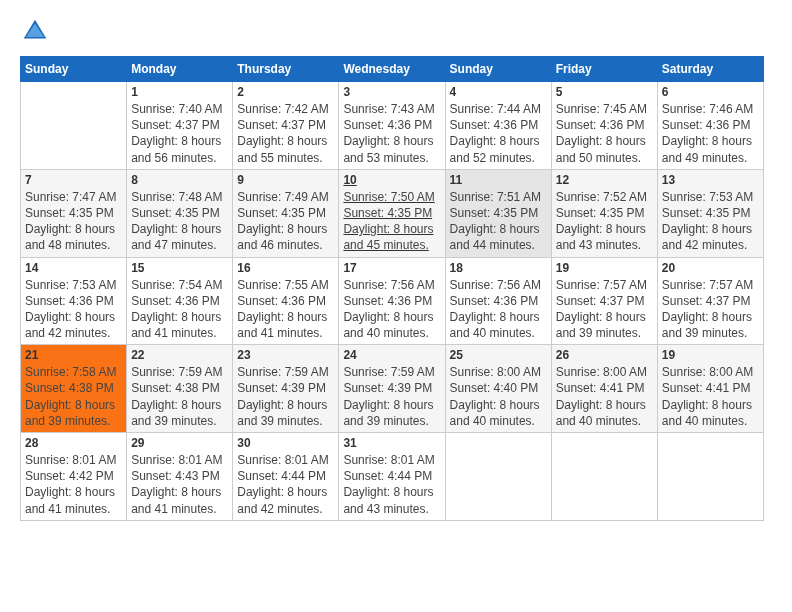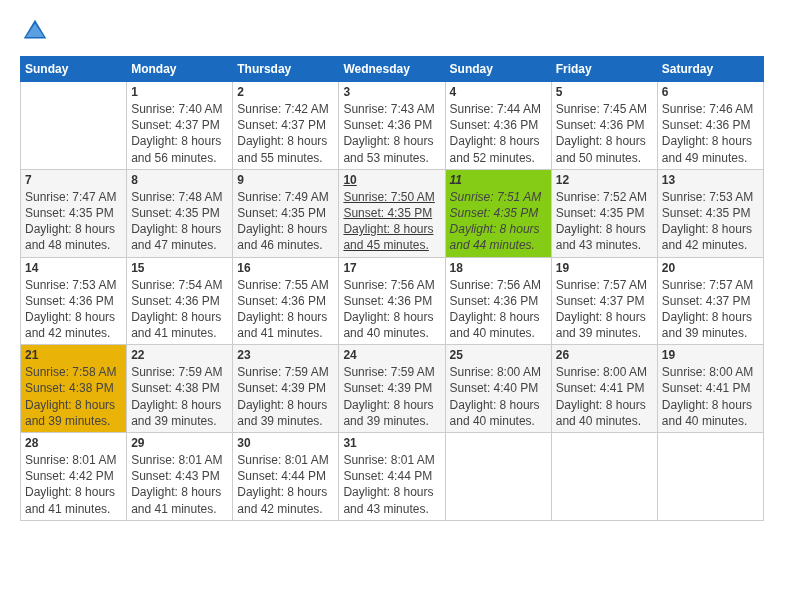--- a/index.html
+++ b/index.html
@@ -170,21 +170,21 @@
             <div class="day-info">Sunrise: 7:48 AM<br>Sunset: 4:35 PM<br>Daylight: 8 hours<br>and 47 minutes.</div>
           </td>
           <td style="background: rgb(245, 245, 245);">
             <span class="day-num">9</span>
             <div class="day-info">Sunrise: 7:49 AM<br>Sunset: 4:35 PM<br>Daylight: 8 hours<br>and 46 minutes.</div>
           </td>
           <td style="background: rgb(245, 245, 245); text-decoration: underline;">
             <span class="day-num">10</span>
             <div class="day-info">Sunrise: 7:50 AM<br>Sunset: 4:35 PM<br>Daylight: 8 hours<br>and 45 minutes.</div>
           </td>
-          <td style="background: #84cc16; font-style: italic;">
+          <td style="background: #e5e5e5;">
             <span class="day-num">11</span>
             <div class="day-info">Sunrise: 7:51 AM<br>Sunset: 4:35 PM<br>Daylight: 8 hours<br>and 44 minutes.</div>
           </td>
           <td style="background: rgb(245, 245, 245);">
             <span class="day-num">12</span>
             <div class="day-info">Sunrise: 7:52 AM<br>Sunset: 4:35 PM<br>Daylight: 8 hours<br>and 43 minutes.</div>
           </td>
           <td style="background: rgb(245, 245, 245); margin-left: 34px;">
             <span class="day-num">13</span>
             <div class="day-info">Sunrise: 7:53 AM<br>Sunset: 4:35 PM<br>Daylight: 8 hours<br>and 42 minutes.</div>
@@ -214,21 +214,21 @@
           <td>
             <span class="day-num">19</span>
             <div class="day-info">Sunrise: 7:57 AM<br>Sunset: 4:37 PM<br>Daylight: 8 hours<br>and 39 minutes.</div>
           </td>
           <td>
             <span class="day-num">20</span>
             <div class="day-info">Sunrise: 7:57 AM<br>Sunset: 4:37 PM<br>Daylight: 8 hours<br>and 39 minutes.</div>
           </td>
         </tr>
         <tr>
-          <td style="background: #eab308;">
+          <td style="background: #f97316;">
             <span class="day-num">21</span>
             <div class="day-info">Sunrise: 7:58 AM<br>Sunset: 4:38 PM<br>Daylight: 8 hours<br>and 39 minutes.</div>
           </td>
           <td style="background: rgb(245, 245, 245);">
             <span class="day-num">22</span>
             <div class="day-info">Sunrise: 7:59 AM<br>Sunset: 4:38 PM<br>Daylight: 8 hours<br>and 39 minutes.</div>
           </td>
           <td style="background: rgb(245, 245, 245); margin-top: 38px;">
             <span class="day-num">23</span>
             <div class="day-info">Sunrise: 7:59 AM<br>Sunset: 4:39 PM<br>Daylight: 8 hours<br>and 39 minutes.</div>

